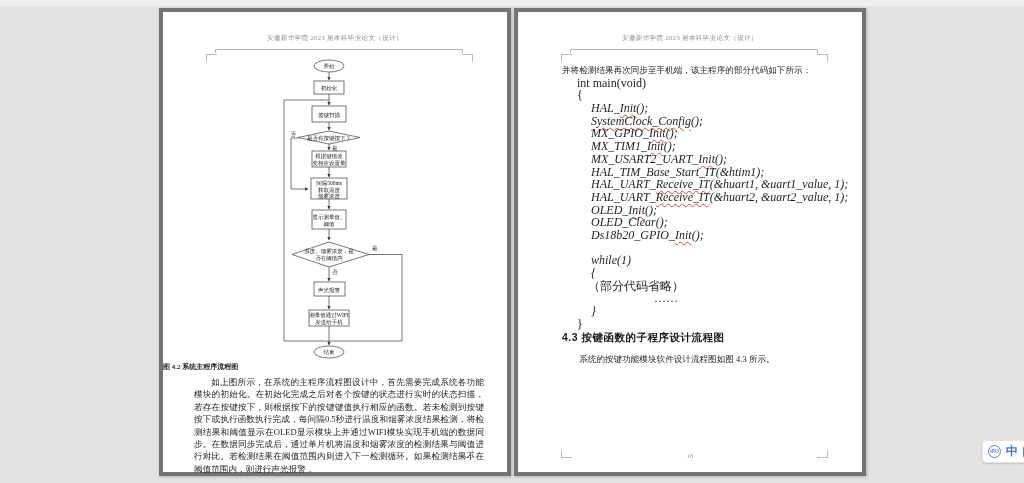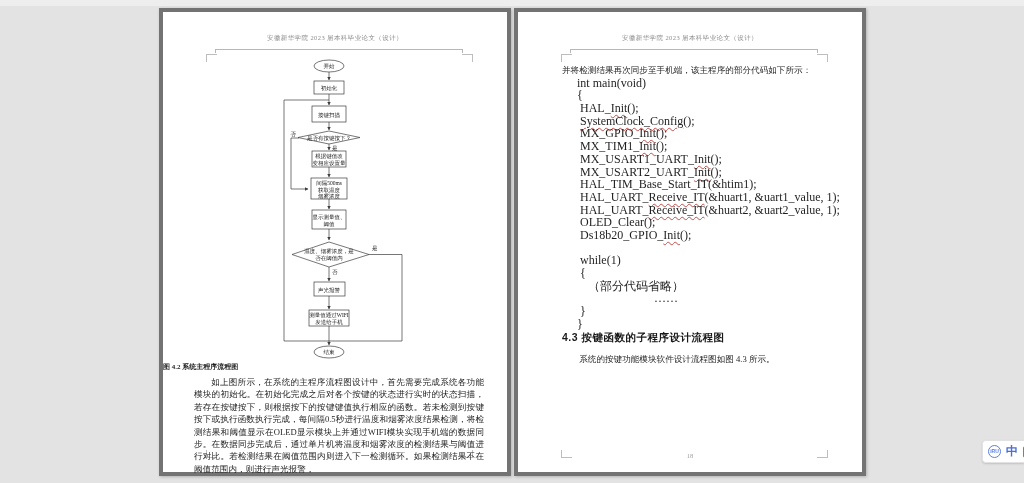--- a/index.html
+++ b/index.html
@@ -49,21 +49,21 @@
     position:absolute; top:364px; left:31px; width:290px;
     font-size:8.6px; line-height:12.4px; text-align:justify; text-justify:inter-ideograph;
     text-indent:2em; color:#262626;
   }
 
   
   .right-content { position:absolute; top:52px; left:44px; right:28px; }
   .intro-line { font-size:8.6px; line-height:12.7px; color:#262626; }
   .code-line { font-size:12px; line-height:12.7px; height:12.7px; color:#1f1f1f; white-space:pre; }
   .L1 { margin-left:15px; }
-  .L2 { margin-left:18px; }
+  .L2 { margin-left:29px;font-style:italic; }
   .LC { margin-left:26px; }
   .LD { margin-left:92px; }
   .sq {
     text-decoration-line:underline;
     text-decoration-style:wavy;
     text-decoration-color:#c0504d;
     text-decoration-thickness:1px;
     text-underline-offset:1.5px;
   }
   .section-heading {
@@ -185,25 +185,25 @@
 
     <div class="right-content">
       <div class="intro-line">并将检测结果再次同步至手机端，该主程序的部分代码如下所示：</div>
 
       <div class="code-line L1"><span>int main(void)</span><span class="sq"></span><span></span></div>
       <div class="code-line L1"><span>{</span><span class="sq"></span><span></span></div>
       <div class="code-line L2"><span>HAL_</span><span class="sq">Init</span><span>();</span></div>
       <div class="code-line L2"><span></span><span class="sq">SystemClock_Config</span><span>();</span></div>
       <div class="code-line L2"><span>MX_GPIO_</span><span class="sq">Init</span><span>();</span></div>
       <div class="code-line L2"><span>MX_TIM1_</span><span class="sq">Init</span><span>();</span></div>
-      <div class="code-line L2"><span>MX_USART1_UART_</span><span class="sq">Init</span><span>();</span></div>
       <div class="code-line L2"><span>MX_USART2_UART_</span><span class="sq">Init</span><span>();</span></div>
       <div class="code-line L2"><span>HAL_TIM_Base_Start_IT(&amp;htim1);</span><span class="sq"></span><span></span></div>
       <div class="code-line L2"><span>HAL_UART_</span><span class="sq">Receive_IT</span><span>(&amp;huart1, &amp;uart1_value, 1);</span></div>
       <div class="code-line L2"><span>HAL_UART_</span><span class="sq">Receive_IT</span><span>(&amp;huart2, &amp;uart2_value, 1);</span></div>
+      <div class="code-line L2"><span>OLED_</span><span class="sq">Init</span><span>();</span></div>
       <div class="code-line L2"><span>OLED_Clear();</span><span class="sq"></span><span></span></div>
       <div class="code-line L2"><span>Ds18b20_GPIO_</span><span class="sq">Init</span><span>();</span></div>
       <div class="code-line L2"><span></span><span class="sq"></span><span></span></div>
       <div class="code-line L2"><span>while(1)</span><span class="sq"></span><span></span></div>
       <div class="code-line L2"><span>{</span><span class="sq"></span><span></span></div>
       <div class="code-line LC"><span>（部分代码省略）</span><span class="sq"></span><span></span></div>
       <div class="code-line LD"><span>……</span><span class="sq"></span><span></span></div>
       <div class="code-line L2"><span>}</span><span class="sq"></span><span></span></div>
       <div class="code-line L1"><span>}</span><span class="sq"></span><span></span></div>
 

